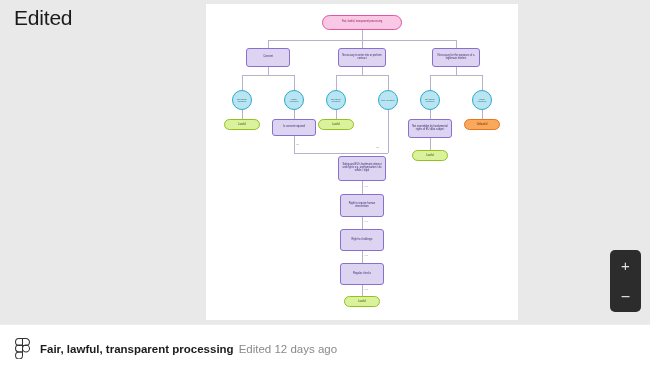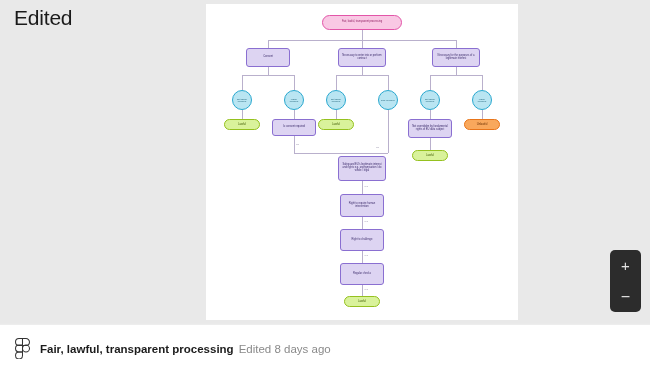--- a/index.html
+++ b/index.html
@@ -306,16 +306,16 @@
 
   <div class="infobar">
     <svg class="figma-logo" viewBox="0 0 30 45">
       <circle cx="22.5" cy="22.5" r="7.5" fill="none" stroke="#333" stroke-width="2.2"></circle>
       <path d="M7.5 1.1 h7.5 v14.9 h-7.5 a7.45 7.45 0 0 1 0 -14.9 z" fill="none" stroke="#333" stroke-width="2.2"></path>
       <path d="M15 1.1 h7.5 a7.45 7.45 0 0 1 0 14.9 h-7.5 z" fill="none" stroke="#333" stroke-width="2.2"></path>
       <path d="M7.5 15.05 h7.5 v14.9 h-7.5 a7.45 7.45 0 0 1 0 -14.9 z" fill="none" stroke="#333" stroke-width="2.2"></path>
       <path d="M7.5 29.95 h7.5 v7.45 a7.45 7.45 0 1 1 -7.5 -7.45 z" fill="none" stroke="#333" stroke-width="2.2"></path>
     </svg>
     <div class="doc-title">Fair, lawful, transparent processing</div>
-    <div class="doc-meta">Edited 8 days ago</div>
+    <div class="doc-meta">Edited 12 days ago</div>
   </div>
 
 </div>
 
 </body></html>

